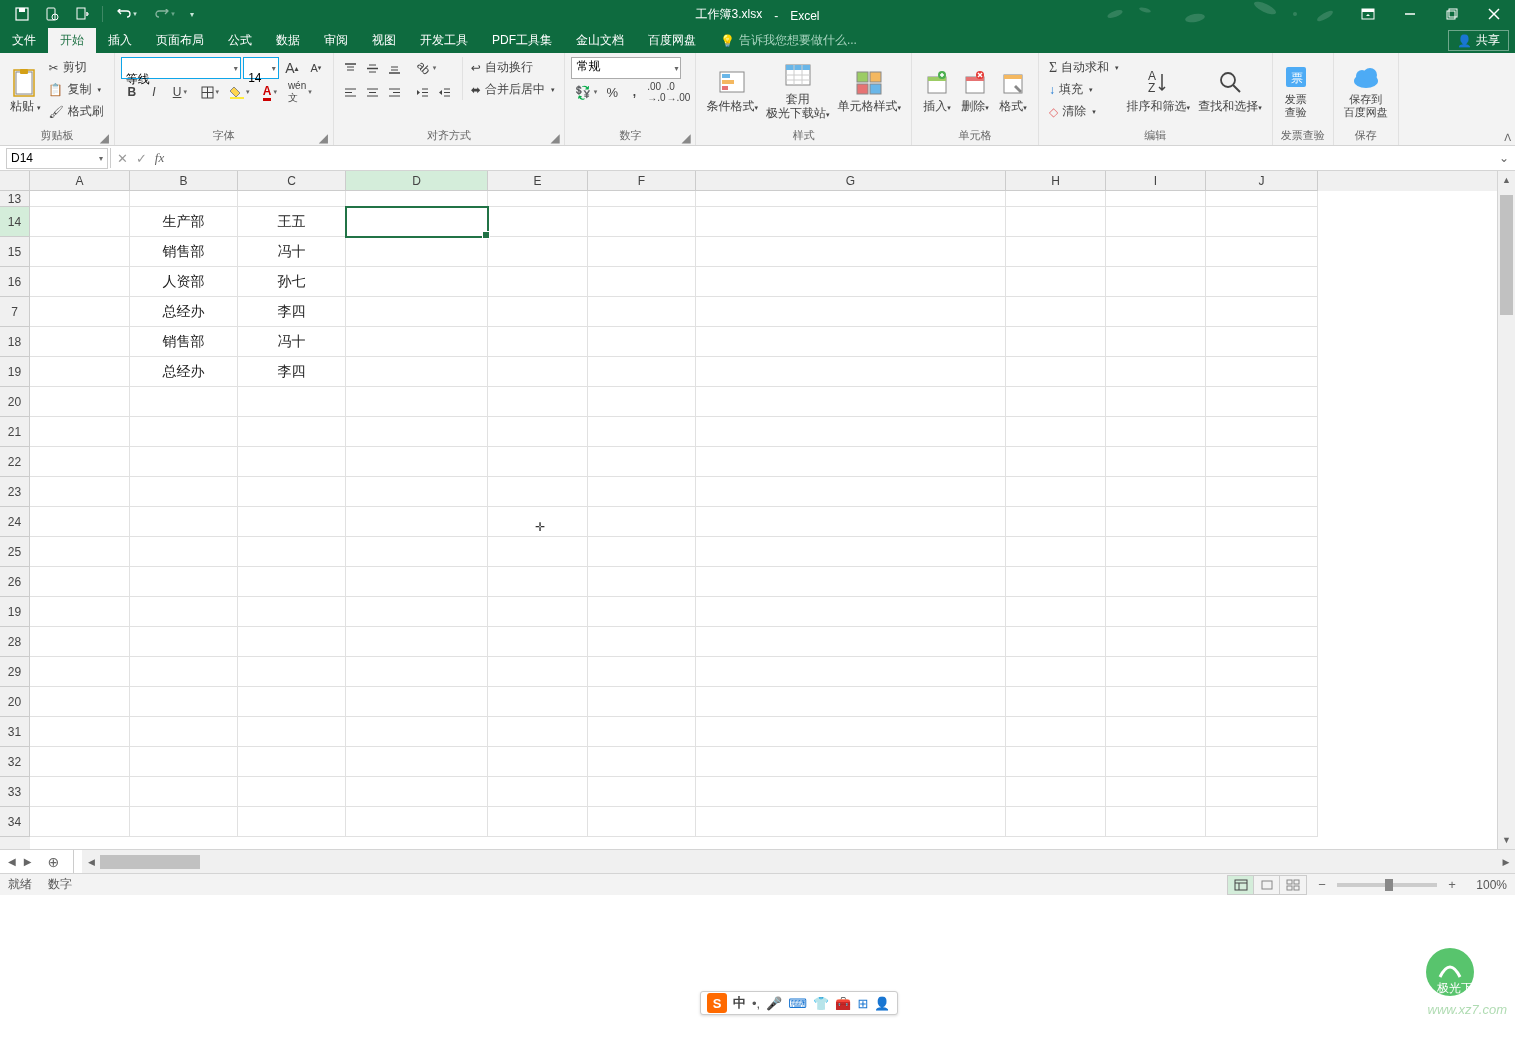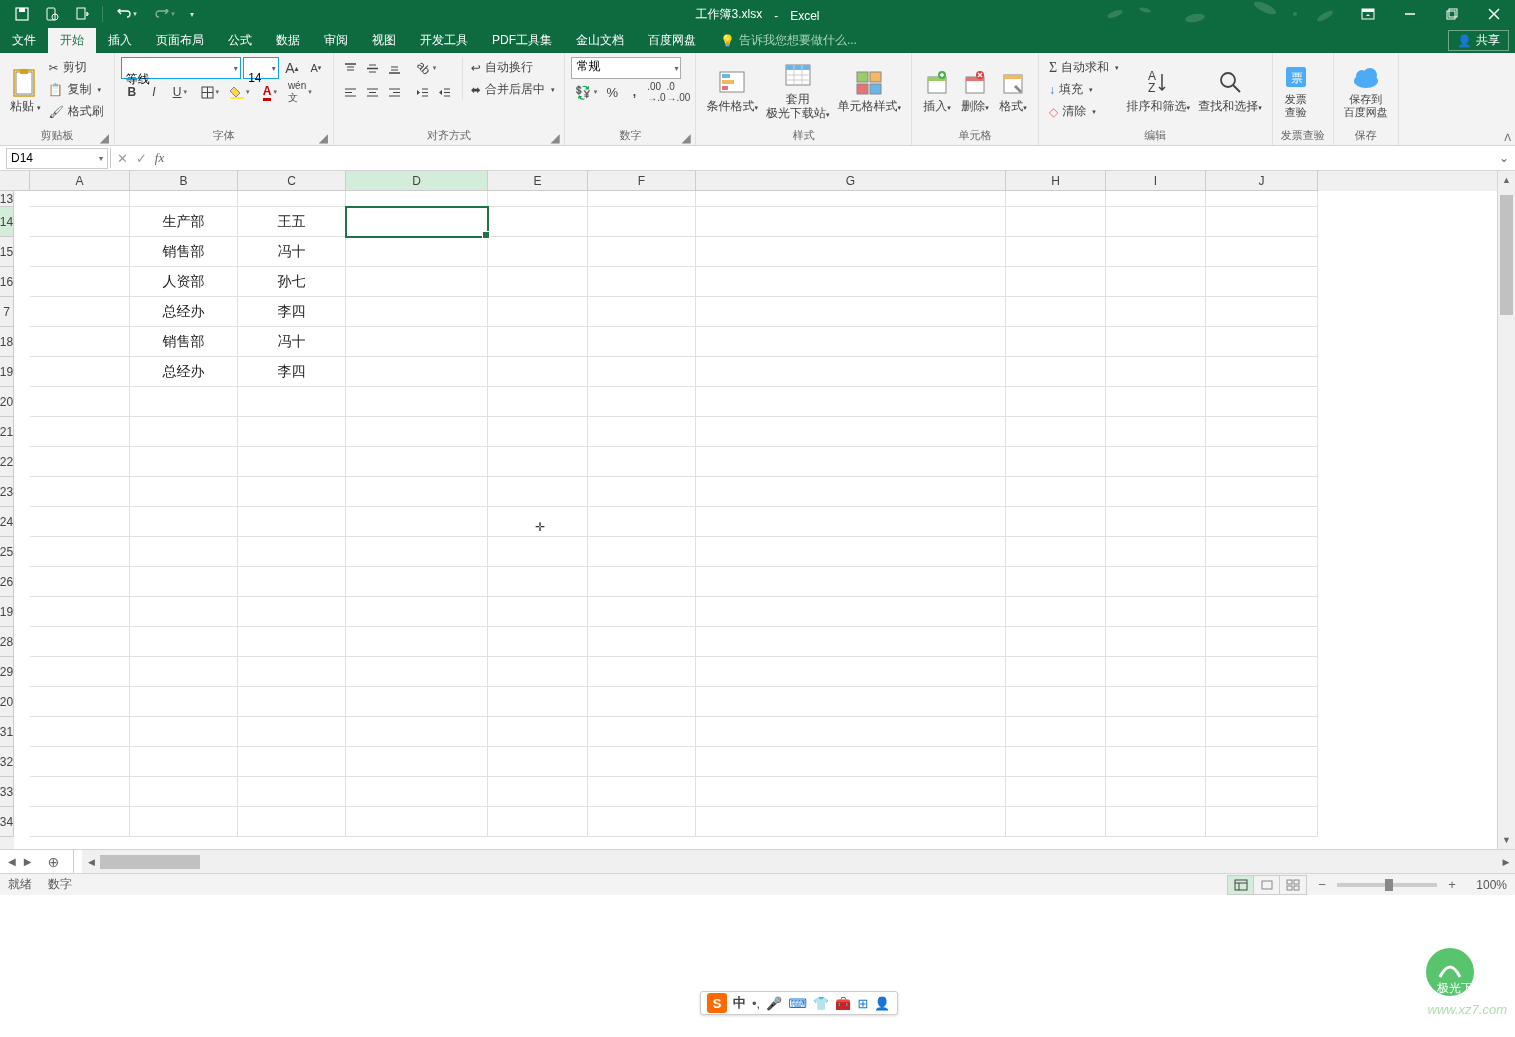--- a/index.html
+++ b/index.html
@@ -44,21 +44,21 @@
 .fx-btns{display:flex;align-items:center;padding:0 6px;gap:8px;color:#999}
 .fx-btn{cursor:pointer;font-size:13px}
 .fx-btn.fx{font-style:italic;color:#666;font-family:serif}
 .formula-input{flex:1;height:21px;border:none;padding:0 4px;font-size:12px;outline:none}
 .fbar-expand{width:22px;text-align:center;color:#666;cursor:pointer}
 .sheet-wrap{position:relative;height:678px;display:flex}
 .corner{width:30px;height:20px;background:#f0f0f0;border-right:1px solid #ccc;border-bottom:1px solid #ccc;position:absolute;left:0;top:0;z-index:2}
 .col-headers{position:absolute;left:30px;top:0;right:18px;height:20px;display:flex;background:#f0f0f0;z-index:1}
 .col-h{border-right:1px solid #ccc;border-bottom:1px solid #ccc;display:flex;align-items:center;justify-content:center;color:#444;font-size:12px;cursor:pointer}
 .col-h.sel{background:#d4edda}
-.row-headers{position:absolute;left:0;top:20px;width:14px;bottom:0;background:#f0f0f0;z-index:1}
+.row-headers{position:absolute;left:0;top:20px;width:30px;bottom:0;background:#f0f0f0;z-index:1}
 .row-h{height:30px;border-right:1px solid #ccc;border-bottom:1px solid #ccc;display:flex;align-items:center;justify-content:center;color:#444;font-size:12px;cursor:pointer}
 .row-h.sel{background:#d4edda}
 .row-h.r13{height:16px}
 .cells{position:absolute;left:30px;top:20px;right:18px;bottom:0;background:#fff}
 .cell-row{display:flex;height:30px}
 .cell-row.r13{height:16px}
 .cell{border-right:1px solid #e1e1e1;border-bottom:1px solid #e1e1e1;display:flex;align-items:center;justify-content:center;font-size:14px;font-family:"SimSun","宋体",serif;color:#222}
 .cell.selected{outline:2px solid #217346;outline-offset:-1px;position:relative}
 .cell.selected::after{content:"";position:absolute;right:-3px;bottom:-3px;width:6px;height:6px;background:#217346;border:1px solid #fff}
 .vscroll{position:absolute;right:0;top:0;width:18px;bottom:0;background:#f0f0f0;border-left:1px solid #d4d4d4}

